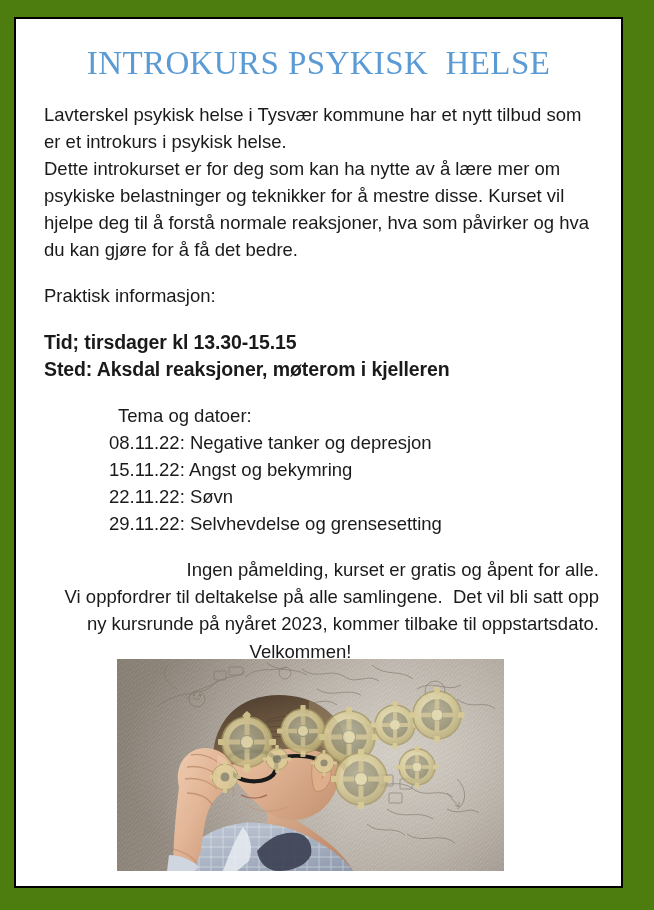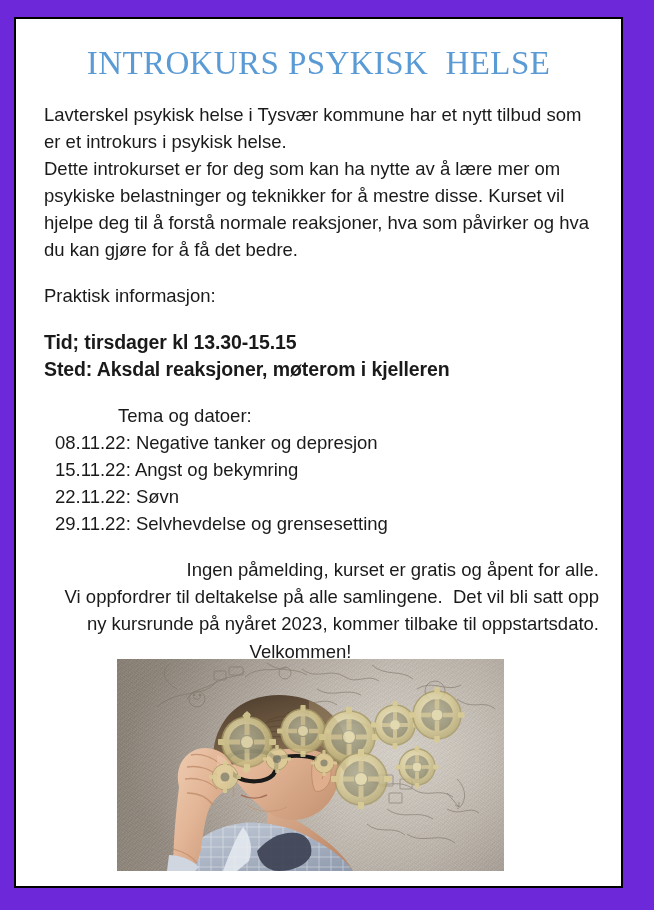--- a/index.html
+++ b/index.html
@@ -5,21 +5,21 @@
   * { margin:0; padding:0; box-sizing:border-box; }
   html, body {
     width:654px; height:910px;
     background:#ffffff;
     font-family:"Liberation Sans", sans-serif;
     overflow:hidden;
   }
   #poster {
     position:relative;
     width:654px; height:910px;
-    background:#6d28d9;
+    background:#4d7c0f;
   }
   
   #page-frame {
     position:absolute;
     left:14px; top:17px;
     width:609px; height:871px;
     border:2px solid #000000;
     background:#ffffff;
   }
   #content {
@@ -60,21 +60,21 @@
   #schedule {
     margin-top:21px;
     font-size:18.5px;
     line-height:1.45;
     color:#1a1a1a;
   }
   #schedule-heading {
     margin-left:102px;
   }
   .schedule-row {
-    margin-left:39px;
+    margin-left:93px;
   }
   
   #closing { margin-top:19px;text-align:right; }
   #welcome {
     margin-top:1px;
     text-align:center;
     font-size:18.5px;
     line-height:1.46;
     color:#1a1a1a;
     padding-right:36px;

